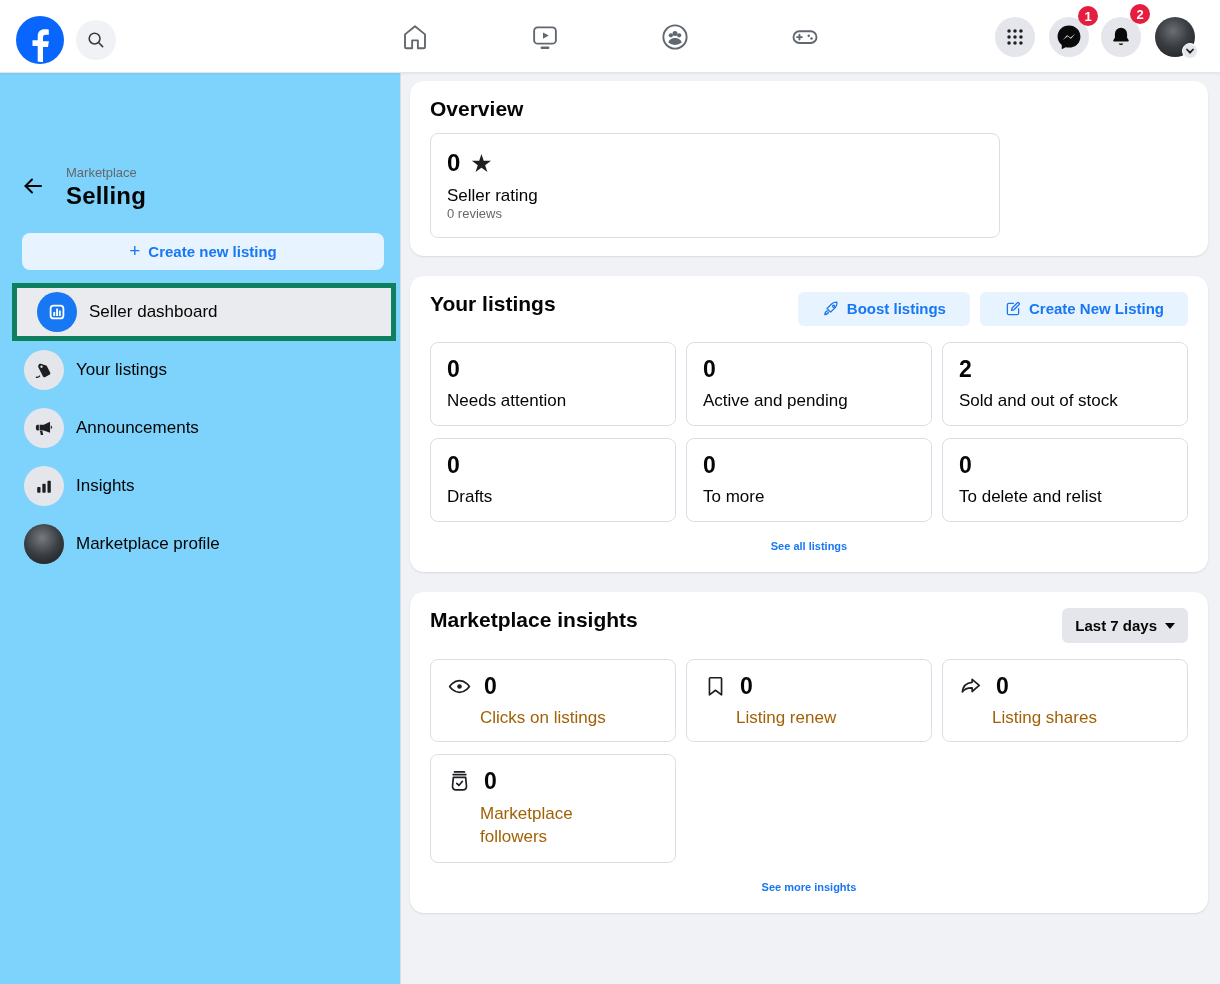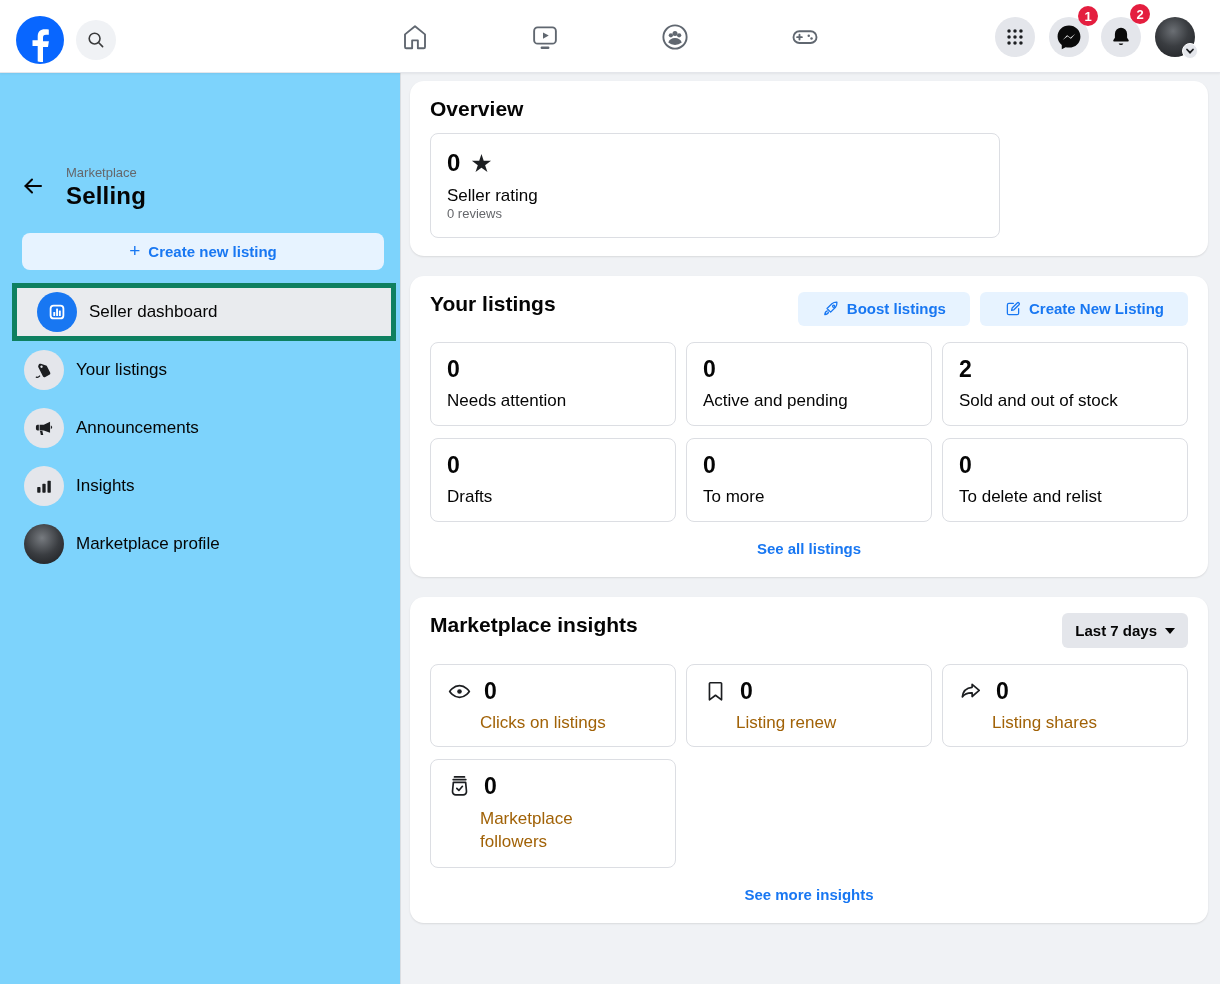--- a/index.html
+++ b/index.html
@@ -118,21 +118,21 @@
   .reviews { font-size:13px; color:#65676B; }
   .stat-grid { display:grid; grid-template-columns:repeat(3,1fr); gap:12px 10px; margin-top:16px; }
   .stat-card {
     border:1px solid #DCDEE3; border-radius:8px; padding:13px 16px; min-height:84px; cursor:pointer;
     background:#fff;
   }
   .stat-value { font-size:23px; font-weight:700; }
   .stat-label { font-size:17px; margin-top:8px; color:#050505; }
   .see-link {
     display:block; margin:18px auto 2px; text-align:center; color:#1877F2;
-    font-size:15px; font-weight:700; cursor:pointer; background:none; border:none; font-family:inherit;
+    font-size:11px; font-weight:700; cursor:pointer; background:none; border:none; font-family:inherit;
     width:100%;
   }
   .insight-card {
     border:1px solid #DCDEE3; border-radius:8px; padding:13px 16px; min-height:80px; cursor:pointer;
     background:#fff;
   }
   .insight-top { display:flex; align-items:center; gap:12px; }
   .insight-label { font-size:17px; margin:8px 0 0 33px; color:#a16207; }
   .insight-label.narrow { max-width:112px; line-height:1.35; }
   .icon-flex { display:flex; align-items:center; justify-content:center; }

